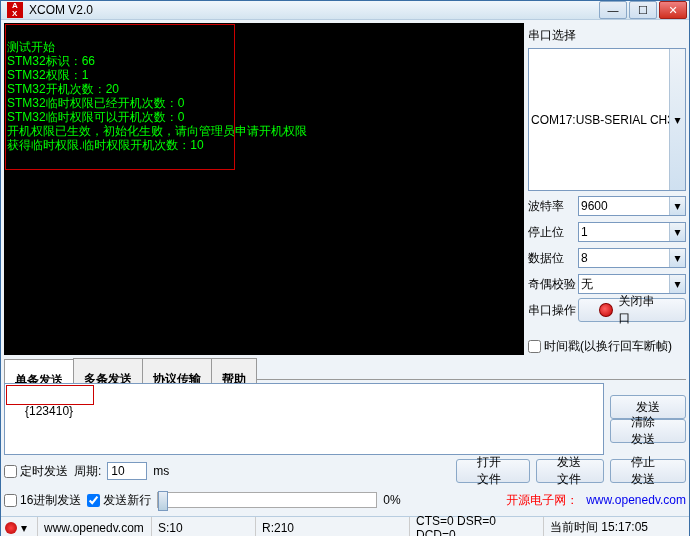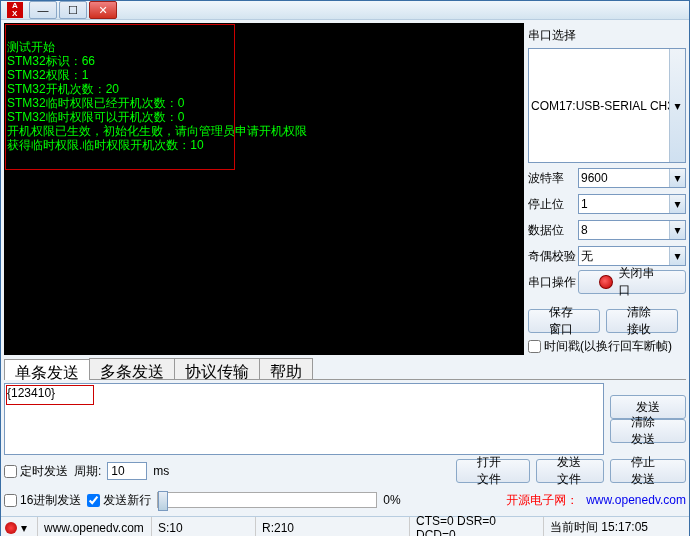--- a/index.html
+++ b/index.html
@@ -23,44 +23,45 @@
 .combo .arrow { position: absolute; right: 0; top: 0; width: 16px; height: 100%; background: linear-gradient(to bottom,#eef3f8,#cfe0f0); border-left: 1px solid #b0c4d8; display: flex; align-items: center; justify-content: center; }
 .combo.full { width: 100%; }
 .btn { height: 24px; border: 1px solid #8aa8c8; background: linear-gradient(to bottom,#f5f8fc,#e0e8f2); border-radius: 3px; display: inline-flex; align-items: center; justify-content: center; cursor: pointer; padding: 0 20px; font-size: 12px; }
 .btn.half { width: 72px; }
 .portop { display: flex; align-items: center; gap: 2px; }
 .record-icon { width: 14px; height: 14px; border-radius: 50%; background: radial-gradient(circle at 40% 40%, #ff6060, #c00000); border: 1px solid #800; }
 .btnrow { display: flex; gap: 6px; }
 .chk { display: flex; align-items: center; gap: 3px; height: 18px; }
 .chk input { width: 13px; height: 13px; }
 .tabs { display: flex; height: 22px; border-bottom: 1px solid #999; background: #eef3f8; }
-.tab { padding: 3px 10px; border: 1px solid #999; border-bottom: none; background: #f0f0f0; margin-right: -1px; cursor: pointer; font-size: 16px; }
+.tab { padding: 12px 10px; border: 1px solid #999; border-bottom: none; background: #f0f0f0; margin-right: -1px; cursor: pointer; font-size: 12px; font-weight: bold; }
 .tab.active { background: #fff; position: relative; top: 1px; }
 .sendarea { display: flex; gap: 6px; height: 72px; }
-.sendtext { flex: 1; border: 1px solid #7a9ac0; background: #fff; padding: 2px; position: relative; }
+.sendtext { flex: 1; border: 1px solid #7a9ac0; background: #fff; padding: 20px; position: relative; }
 .redbox2 { position: absolute; left: 1px; top: 1px; width: 88px; height: 20px; border: 1px solid #c00; }
 .sendbtns { width: 76px; display: flex; flex-direction: column; gap: 0; justify-content: center; }
 .sendbtns .btn { width: 76px; }
 .optrow { display: flex; align-items: center; gap: 6px; height: 26px; }
 .optrow .spacer { flex: 1; }
 .period-input { width: 40px; height: 18px; border: 1px solid #7a9ac0; background: #fff; padding: 0 3px; text-align: left; }
 .slider { width: 220px; height: 16px; background: #fff; border: 1px solid #aaa; position: relative; }
 .slider .thumb { position: absolute; left: 0; top: -2px; width: 10px; height: 20px; background: linear-gradient(to bottom,#e8eef6,#b8d0e0); border: 1px solid #7a9ac0; }
 .linkrow { display: flex; align-items: center; gap: 8px; font-size: 12px; color: #0000ee; }
 .statusbar { height: 22px; border-top: 1px solid #b8cde0; background: #f0f4f8; display: flex; align-items: center; padding: 0 4px; gap: 4px; font-size: 11px; }
 .statusbar .cell { border-left: 1px solid #ccc; padding: 0 6px; height: 100%; display: flex; align-items: center; }
 .statusbar .dd { width: 12px; }
 .rec-dot { width: 12px; height: 12px; border-radius: 50%; background: radial-gradient(circle,#ff4040,#b00000); }
 </style>
 </head>
 <body>
 
 <div class="window">
   <div class="titlebar">
     <div class="icon">A<br>X</div>
+    <div class="title">XCOM V2.0</div>
     <div class="win-btns">
       <div class="win-btn">—</div>
       <div class="win-btn">☐</div>
       <div class="win-btn close">✕</div>
     </div>
   </div>
 
   <div class="content">
     <div class="upper">
       <div class="terminal">
@@ -112,24 +113,20 @@
         </div>
         <div class="row">
           <span class="lbl">串口操作</span>
           <div class="btn portop" style="flex:1">
             <span class="record-icon"></span>
             <span style="margin-left:4px">关闭串口</span>
           </div>
         </div>
 
         <div style="height:8px"></div>
-        <div class="btnrow">
-          <div class="btn half">保存窗口</div>
-          <div class="btn half">清除接收</div>
-        </div>
         <label class="chk">
             <input type="checkbox" style="">
             <span>时间戳(以换行回车断帧)</span>
           </label>
       </div>
     </div>
 
     <div class="tabs">
       <div class="tab active">单条发送</div>
       <div class="tab">多条发送</div>

